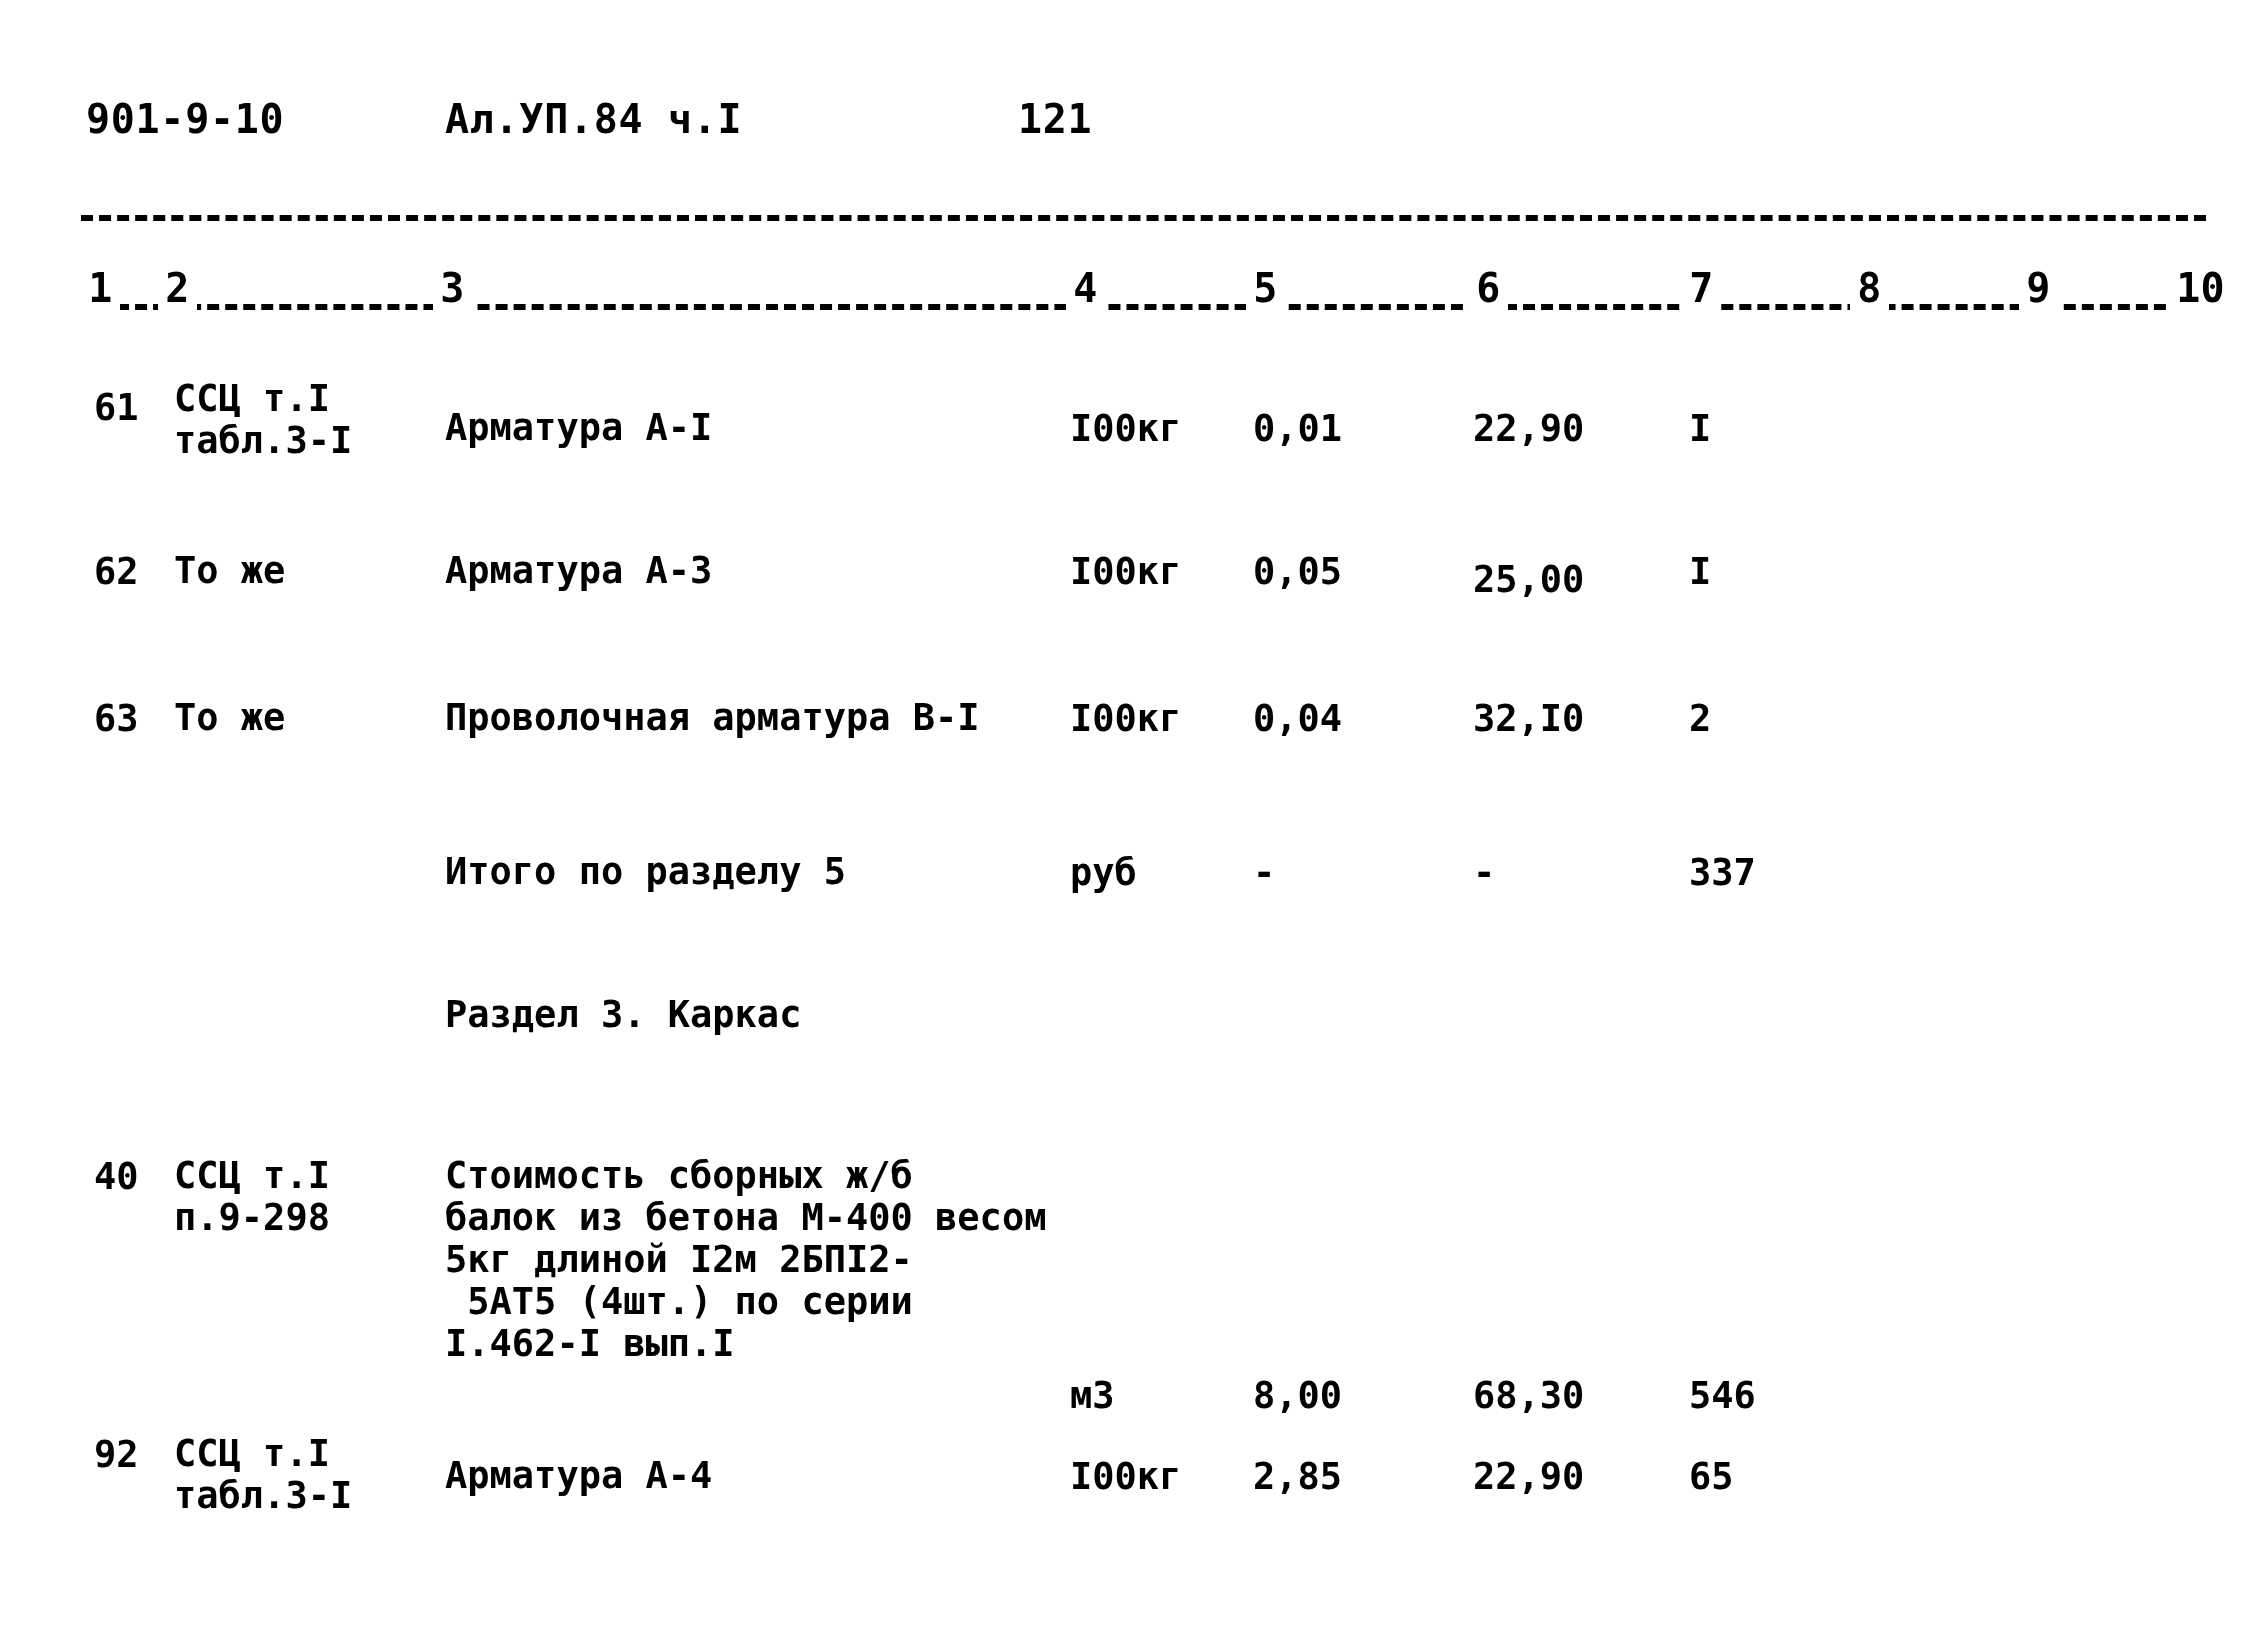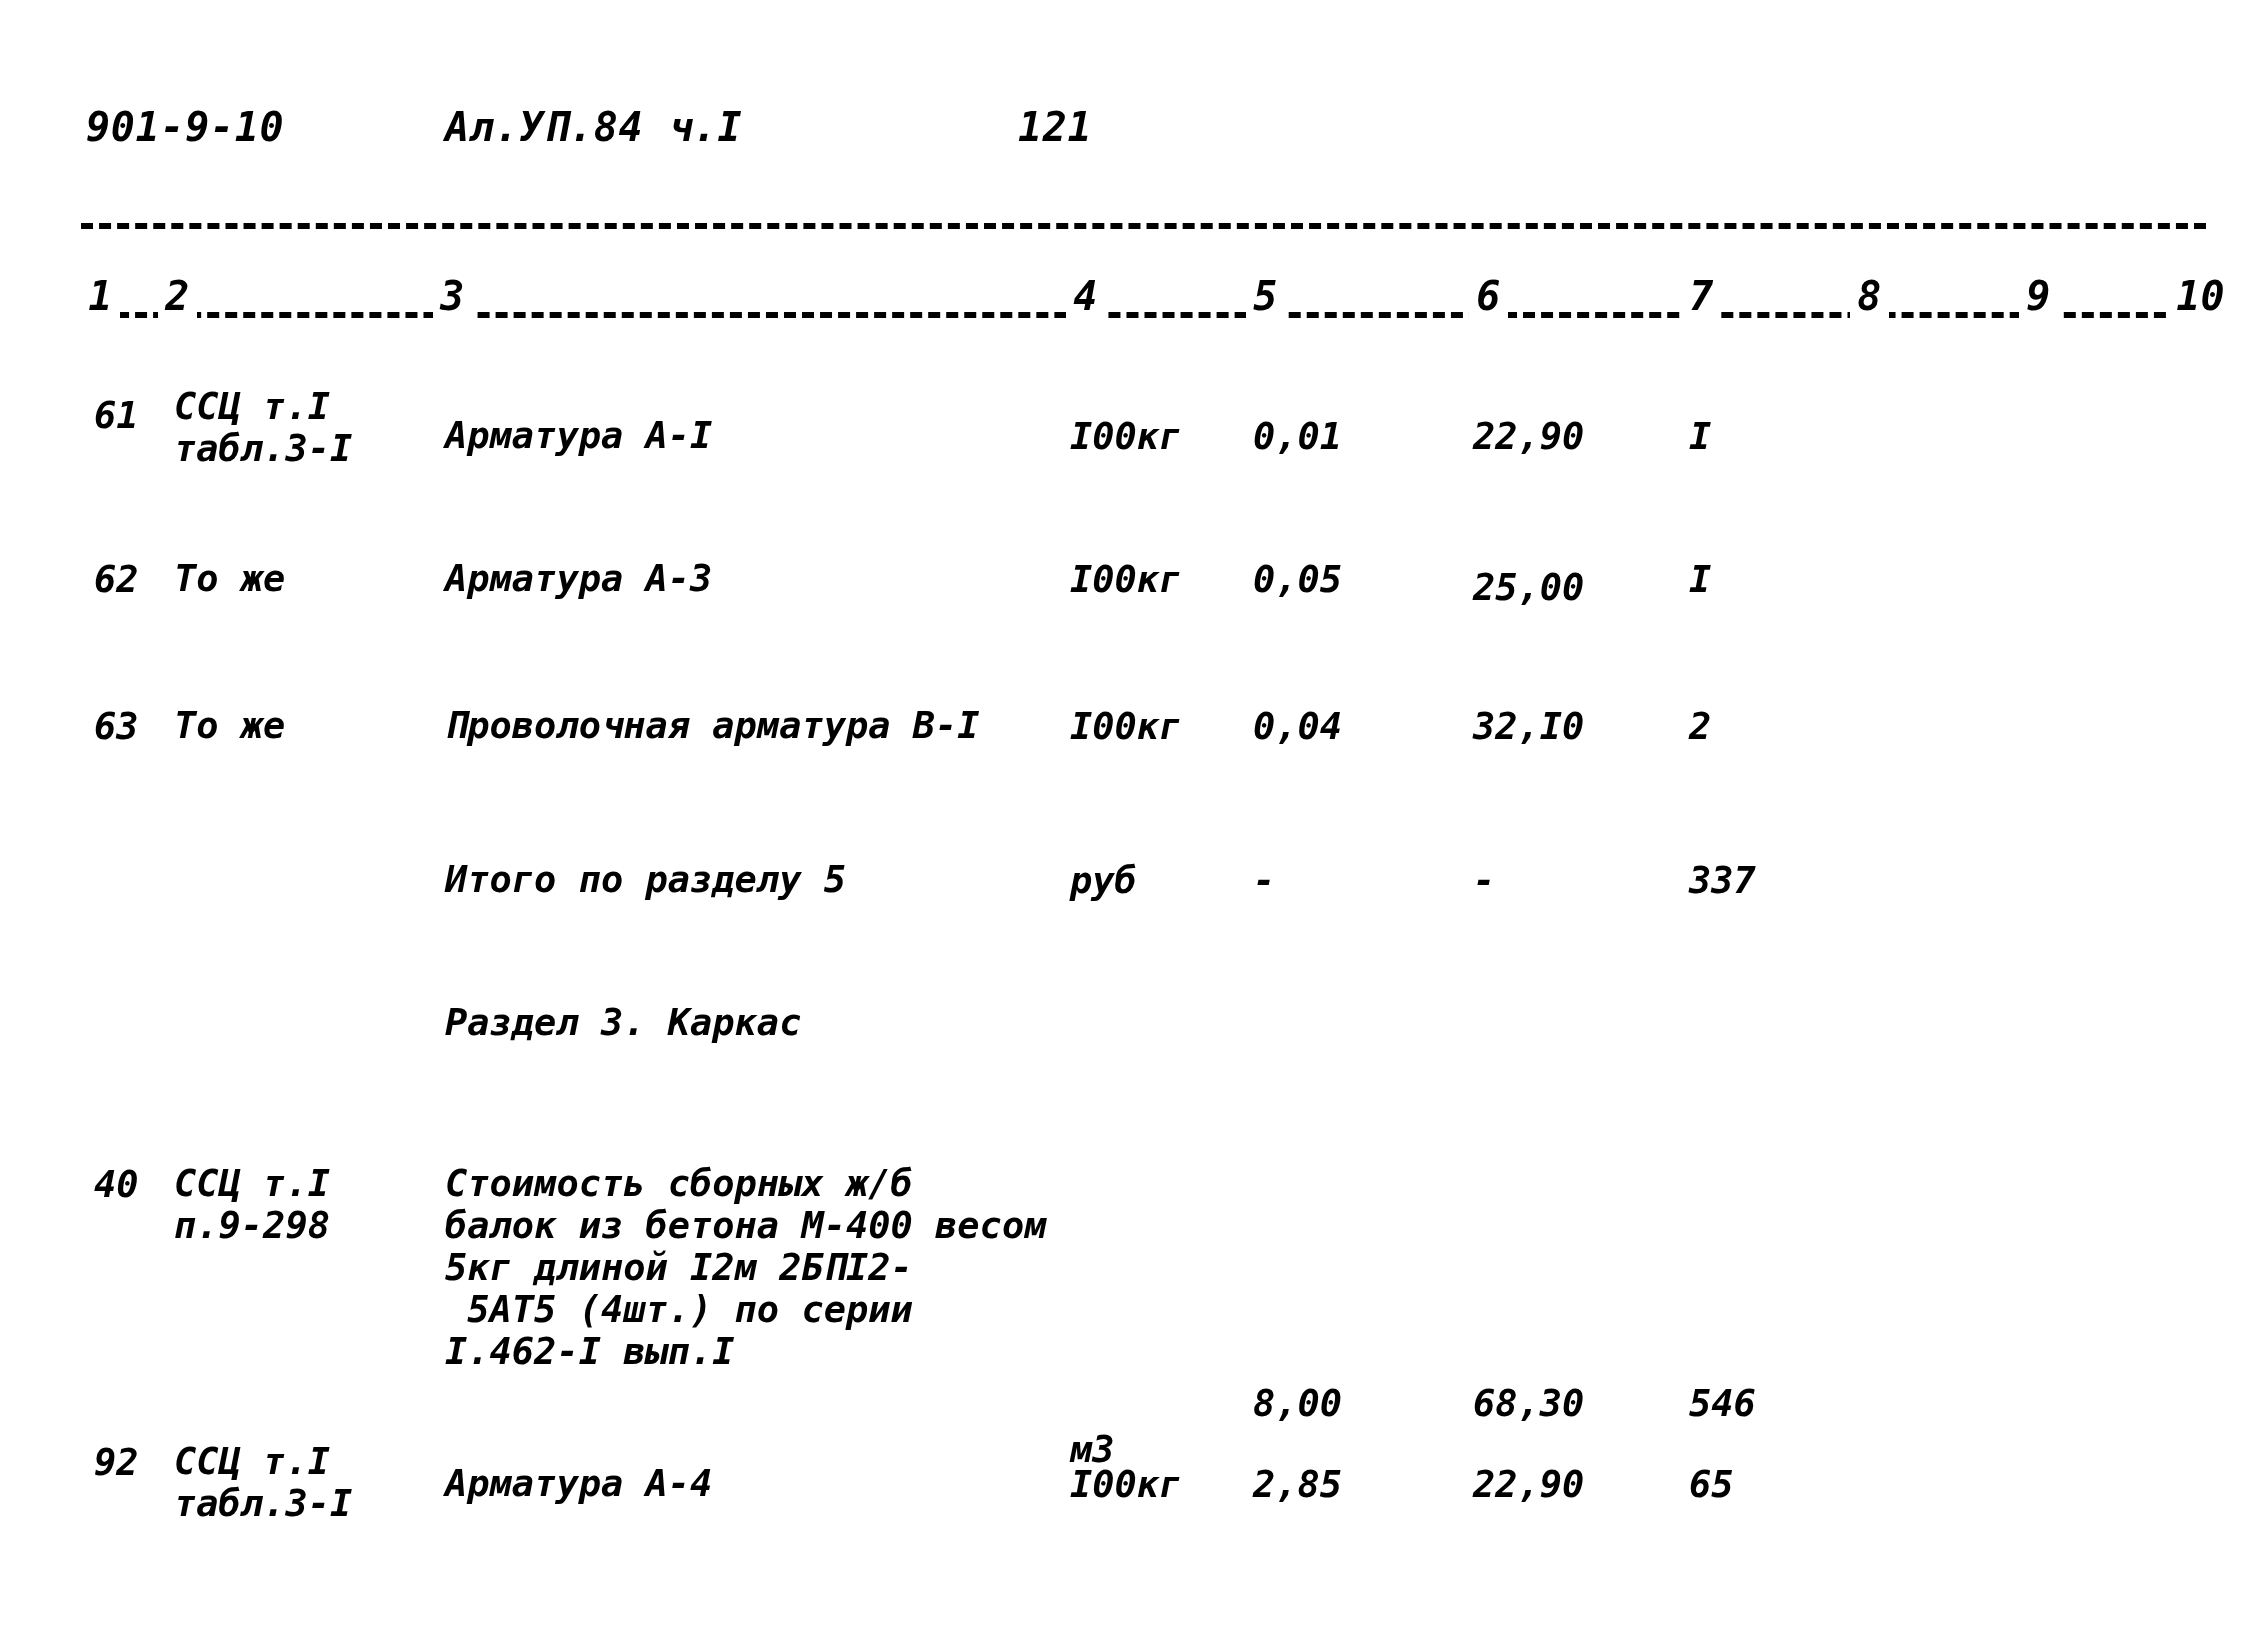--- a/index.html
+++ b/index.html
@@ -11,24 +11,23 @@
     width: 2250px;
     height: 1644px;
     font-family: "DejaVu Sans Mono", "Liberation Mono", monospace;
     color: #000000;
     position: relative;
     overflow: hidden;
   }
   .page {
     position: absolute;
     left: 0;
-    top: 16px;
+    top: 8px;
     width: 2250px;
     height: 1272px;
-    font-style: italic;
   }
 
   
   .header-row {
     position: absolute;
     left: 0;
     top: 89px;
     width: 2250px;
     height: 51px;
   }
@@ -183,21 +182,21 @@
         <div class="cell c-desc multiline" style="top: 843px;">Итого по разделу 5</div>
         <div class="cell c-unit" style="top: 843px;">руб</div>
         <div class="cell c-qty" style="top: 843px;">-</div>
         <div class="cell c-price" style="top: 843px;">-</div>
         <div class="cell c-total" style="top: 843px;">337</div>
       </div>
       <div class="row" style="top: 0px;">
         <div class="cell c-num" style="top: 1147px;">40</div>
         <div class="cell c-just multiline" style="top: 1147px;">ССЦ т.I<br>п.9-298</div>
         <div class="cell c-desc multiline" style="top: 1147px;">Стоимость сборных ж/б<br>балок из бетона М-400 весом<br>5кг длиной I2м 2БПI2-<br> 5АТ5 (4шт.) по серии<br>I.462-I вып.I</div>
-        <div class="cell c-unit" style="top: 1366px; margin-top: 46px;">м3</div>
+        <div class="cell c-unit" style="top: 1366px;">м3</div>
         <div class="cell c-qty" style="top: 1366px;">8,00</div>
         <div class="cell c-price" style="top: 1366px;">68,30</div>
         <div class="cell c-total" style="top: 1366px;">546</div>
       </div>
       <div class="row" style="top: 0px;">
         <div class="cell c-num" style="top: 1425px;">92</div>
         <div class="cell c-just multiline" style="top: 1425px;">ССЦ т.I<br>табл.3-I</div>
         <div class="cell c-desc multiline" style="top: 1447px;">Арматура А-4</div>
         <div class="cell c-unit" style="top: 1447px;">I00кг</div>
         <div class="cell c-qty" style="top: 1447px;">2,85</div>

